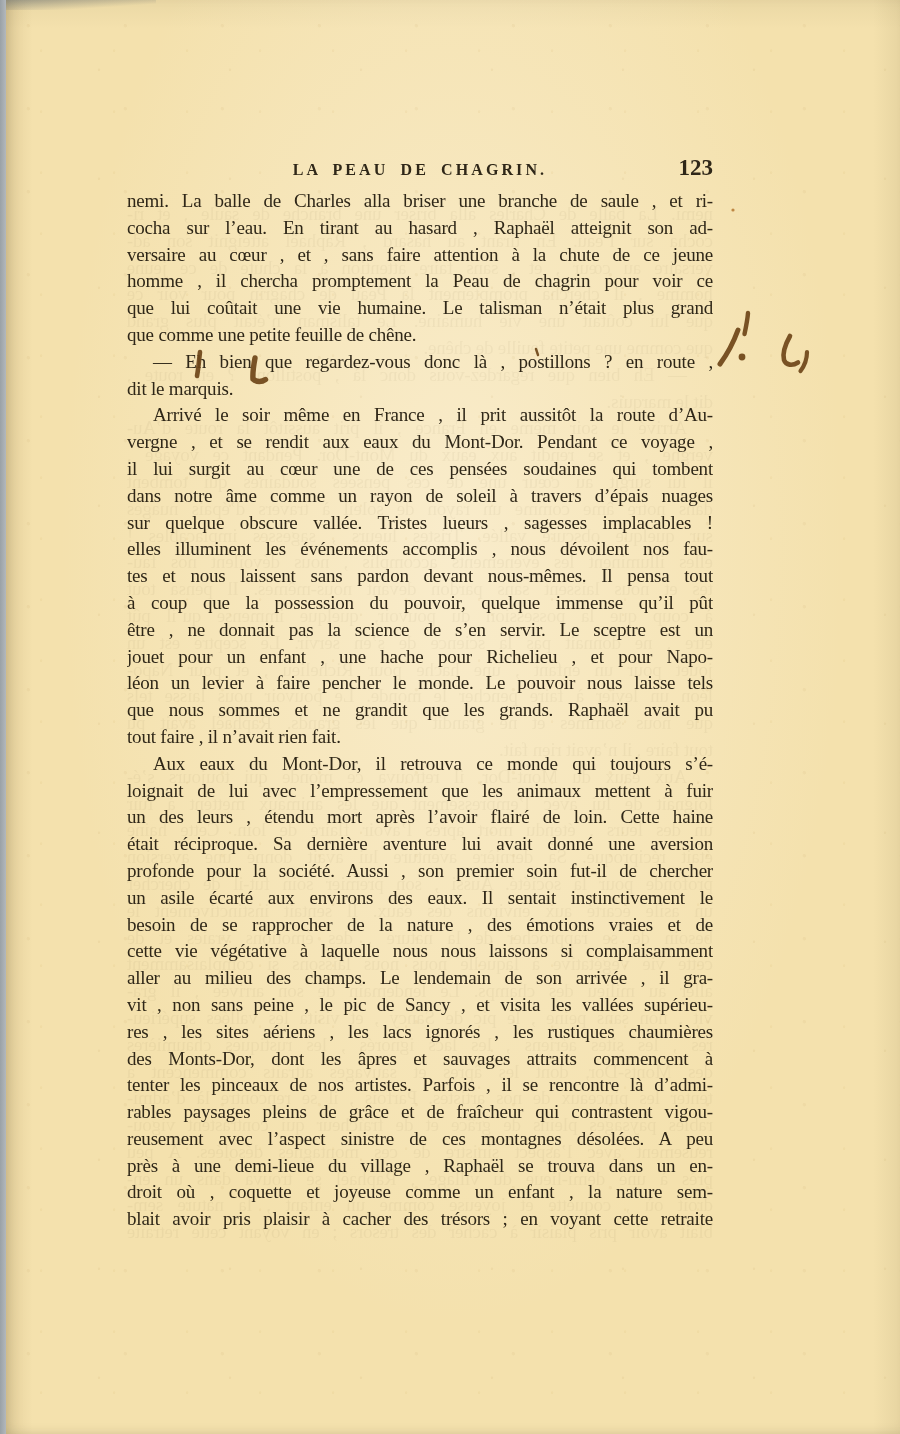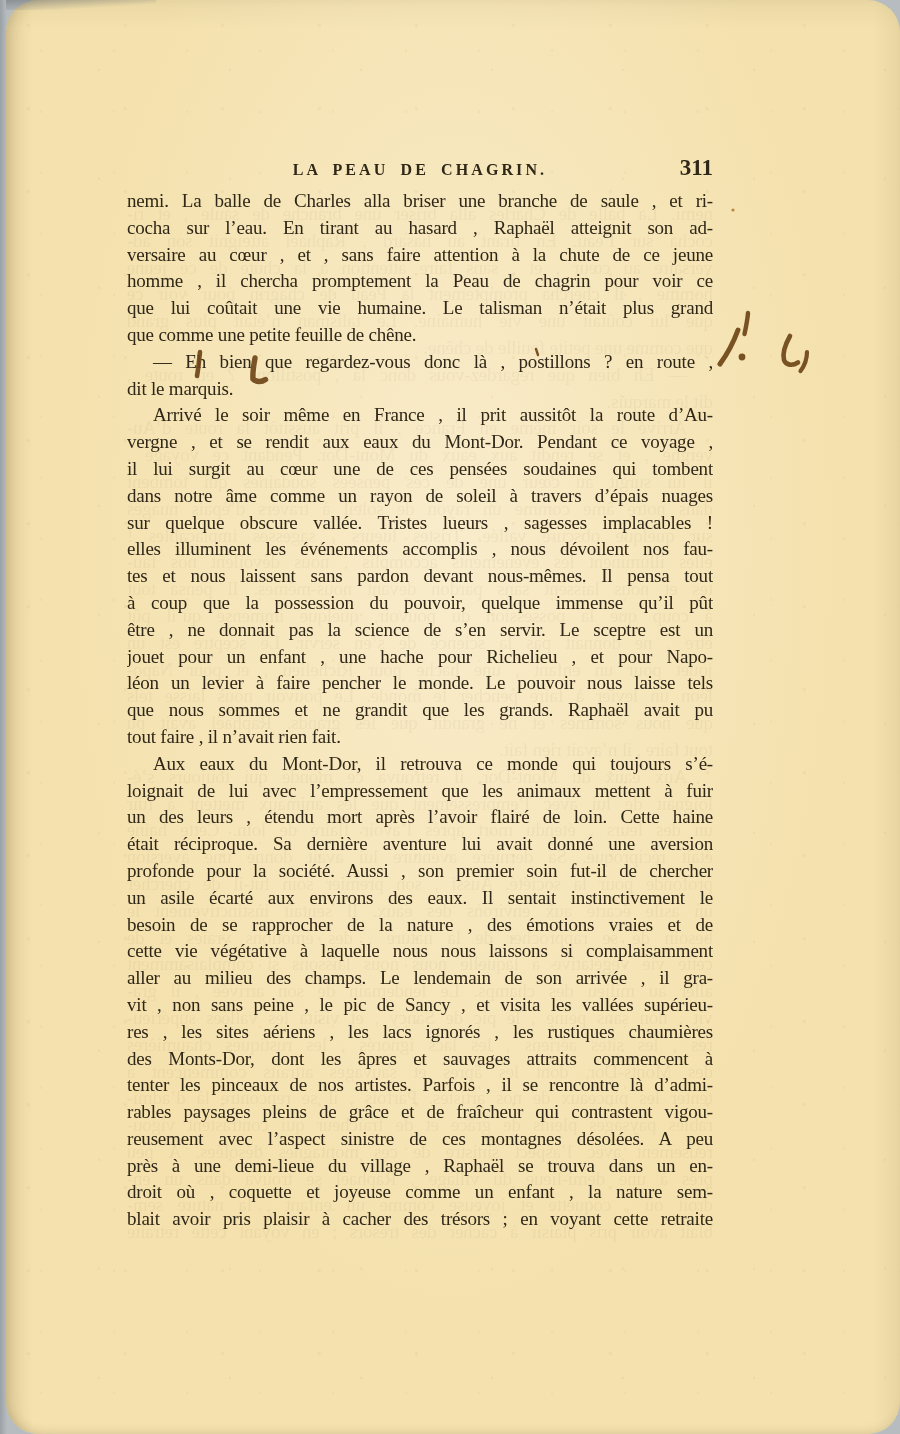--- a/index.html
+++ b/index.html
@@ -19,21 +19,20 @@
     background-image:
       radial-gradient(circle at 23% 31%, rgba(170,130,60,.07) 0 1.5px, rgba(0,0,0,0) 2px),
       radial-gradient(circle at 71% 64%, rgba(170,130,60,.08) 0 1px, rgba(0,0,0,0) 1.6px),
       radial-gradient(circle at 48% 83%, rgba(200,160,80,.09) 0 1px, rgba(0,0,0,0) 1.6px),
       radial-gradient(ellipse at 50% 38%, var(--paper-light, #f9eccb) 0%, rgba(249,236,203,0) 62%),
       linear-gradient(to right, rgba(140,110,55,.14) 0%, rgba(140,110,55,0) 3%),
       linear-gradient(to left, rgba(120,105,60,.10) 0%, rgba(120,105,60,0) 3%),
       linear-gradient(to bottom, rgba(120,110,70,.08) 0%, rgba(120,110,70,0) 2%);
     background-size: 97px 83px, 131px 109px, 73px 61px, 100% 100%, 100% 100%, 100% 100%, 100% 100%;
     box-shadow: inset 10px 0 16px -10px rgba(60,55,35,.25), inset 0 -8px 14px -10px rgba(60,55,35,.18);
-    border-radius: 32px;
   }
   .corner-shade {
     position: absolute; left: 0; top: 0;
     width: 150px; height: 10px;
     background: linear-gradient(to bottom right, rgba(100,108,112,.55), rgba(100,108,112,0) 70%);
     pointer-events: none;
   }
   .running-title {
     position: absolute;
     left: 121px; width: 586px; top: 161px;
@@ -80,21 +79,21 @@
   .annotation-layer path, .annotation-layer circle { opacity: .92; }
 </style>
 </head>
 <body>
 
 <div class="page">
   <div class="corner-shade"></div>
 
   <div class="running-title">LA PEAU DE CHAGRIN.</div>
 
-  <div class="page-number">311</div>
+  <div class="page-number">123</div>
 
   <div class="ghost-text">
       <div class="bline">nemi. La balle de Charles alla briser une branche de saule , et ri-</div>
       <div class="bline">cocha sur l’eau. En tirant au hasard , Raphaël atteignit son ad-</div>
       <div class="bline">versaire au cœur , et , sans faire attention à la chute de ce jeune</div>
       <div class="bline">homme , il chercha promptement la Peau de chagrin pour voir ce</div>
       <div class="bline">que lui coûtait une vie humaine. Le talisman n’était plus grand</div>
       <div class="bline flush">que comme une petite feuille de chêne.</div>
       <div class="bline indent">— Eh bien que regardez-vous donc là , postillons ? en route ,</div>
       <div class="bline flush">dit le marquis.</div>

